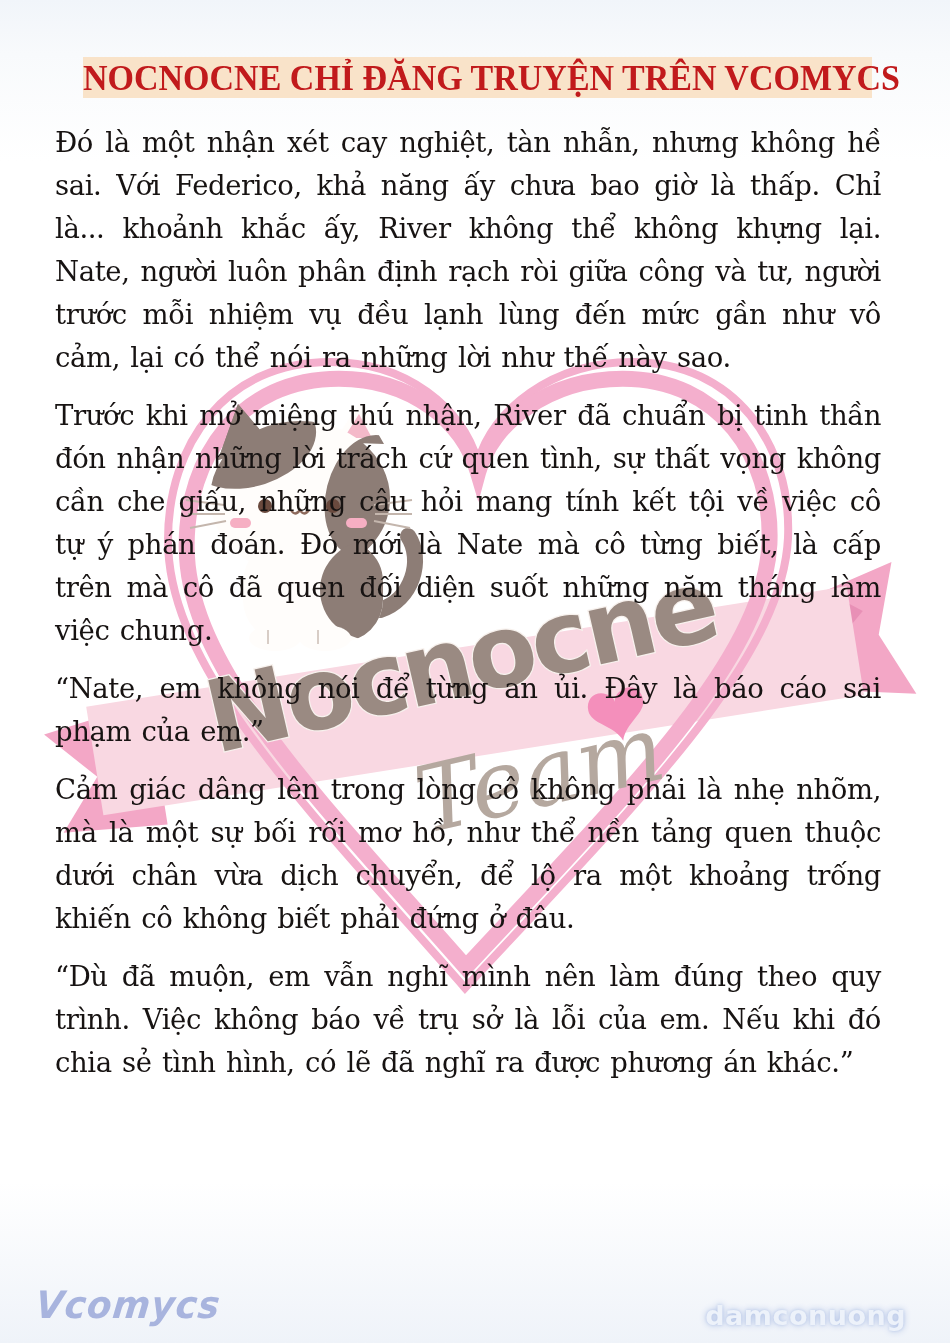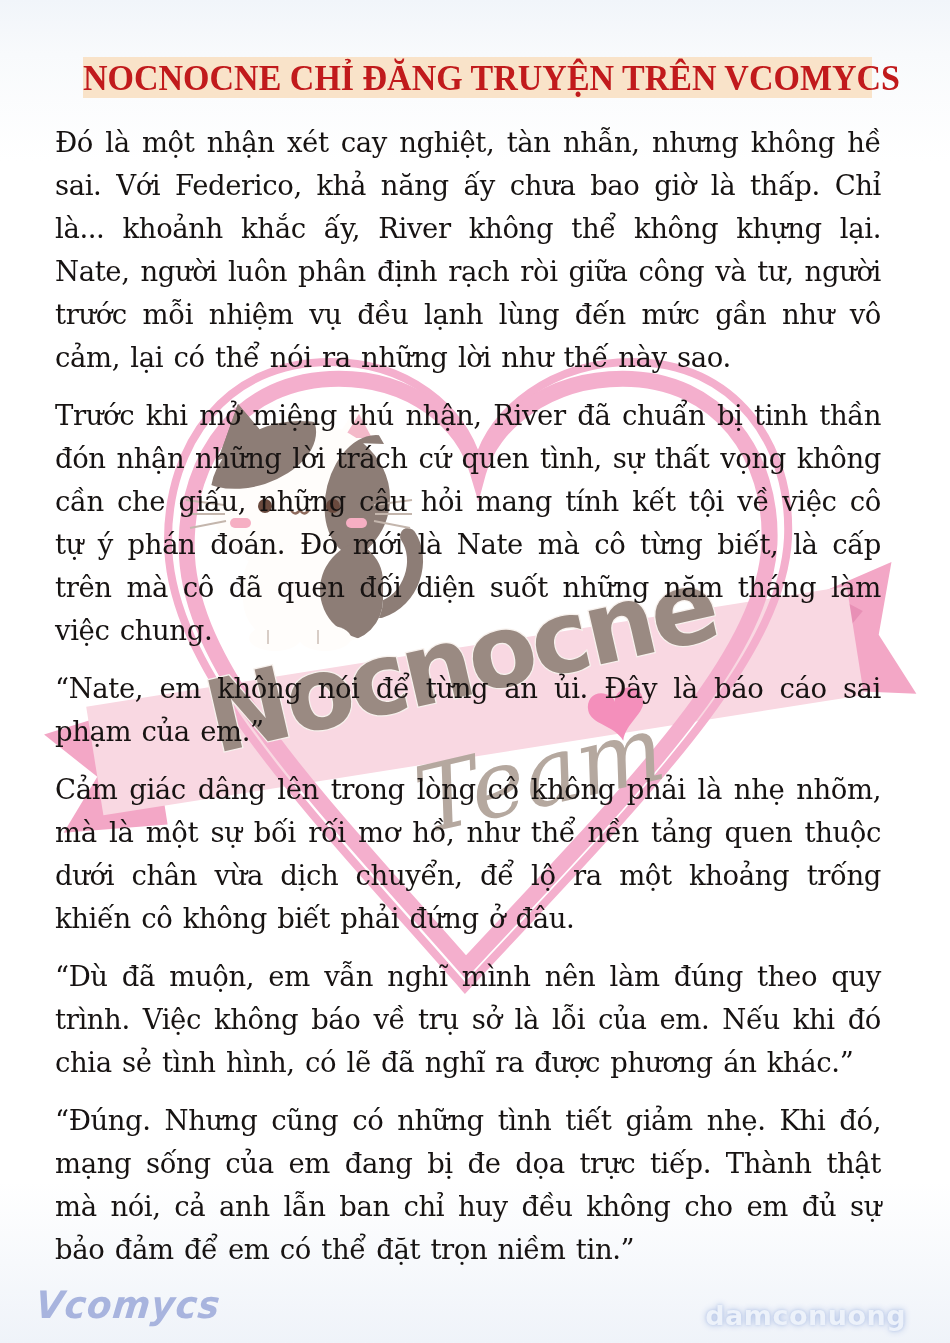--- a/index.html
+++ b/index.html
@@ -147,19 +147,18 @@
   <div class="banner">
     <span class="banner-title">NOCNOCNE CHỈ ĐĂNG TRUYỆN TRÊN VCOMYCS</span>
   </div>
 
   <div class="story">
     <p>Đó là một nhận xét cay nghiệt, tàn nhẫn, nhưng không hề sai. Với Federico, khả năng ấy chưa bao giờ là thấp. Chỉ là... khoảnh khắc ấy, River không thể không khựng lại. Nate, người luôn phân định rạch ròi giữa công và tư, người trước mỗi nhiệm vụ đều lạnh lùng đến mức gần như vô cảm, lại có thể nói ra những lời như thế này sao.</p>
     <p>Trước khi mở miệng thú nhận, River đã chuẩn bị tinh thần đón nhận những lời trách cứ quen tình, sự thất vọng không cần che giấu, những câu hỏi mang tính kết tội về việc cô tự ý phán đoán. Đó mới là Nate mà cô từng biết, là cấp trên mà cô đã quen đối diện suốt những năm tháng làm việc chung.</p>
     <p>“Nate, em không nói để từng an ủi. Đây là báo cáo sai phạm của em.”</p>
     <p>Cảm giác dâng lên trong lòng cô không phải là nhẹ nhõm, mà là một sự bối rối mơ hồ, như thể nền tảng quen thuộc dưới chân vừa dịch chuyển, để lộ ra một khoảng trống khiến cô không biết phải đứng ở đâu.</p>
     <p>“Dù đã muộn, em vẫn nghĩ mình nên làm đúng theo quy trình. Việc không báo về trụ sở là lỗi của em. Nếu khi đó chia sẻ tình hình, có lẽ đã nghĩ ra được phương án khác.”</p>
-    <p>“Đúng. Nhưng cũng có những tình tiết giảm nhẹ. Khi đó, mạng sống của em đang bị đe dọa trực tiếp. Thành thật mà nói, cả anh lẫn ban chỉ huy đều không cho em đủ sự bảo đảm để em có thể đặt trọn niềm tin.”</p>
   </div>
 
   <div class="logo">Vcomycs</div>
   <div class="credit">damconuong</div>
 
 </div>
 
 </body></html>

